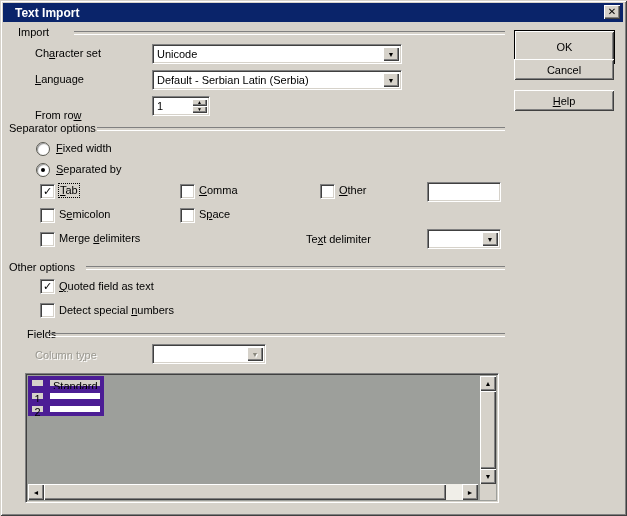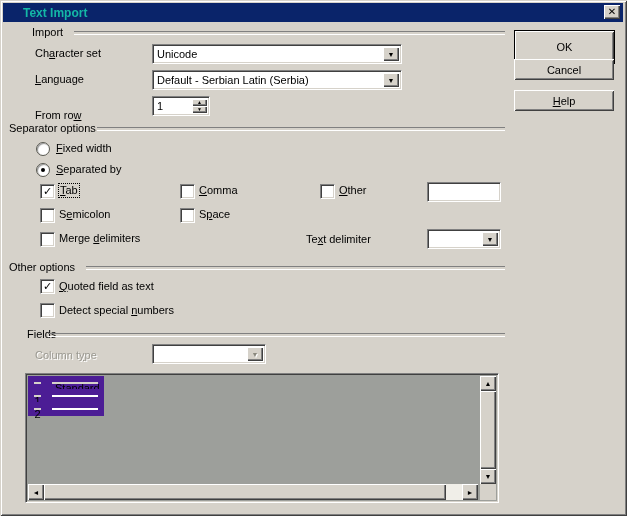--- a/index.html
+++ b/index.html
@@ -4,21 +4,21 @@
 <style>
   html,body{margin:0;padding:0;background:#3a6ea5;}
   #win{
     position:relative;width:627px;height:516px;background:#d6d2ca;overflow:hidden;
     font-family:"Liberation Sans","DejaVu Sans",sans-serif;font-size:11px;color:#000;
     box-shadow:inset 1px 1px 0 #d6d2ca, inset -1px -1px 0 #404040,
                inset 2px 2px 0 #ffffff, inset -2px -2px 0 #808080;
   }
   .abs{position:absolute;}
   .titlebar{left:3px;top:3px;width:620px;height:19px;background:#0a246a;display:flex;align-items:center;}
-  .titletext{color:#14b8a6;font-weight:bold;font-size:12px;padding-left:20px;letter-spacing:0;}
+  .titletext{color:#ffffff;font-weight:bold;font-size:12px;padding-left:12px;letter-spacing:0;}
   .closebtn{position:absolute;right:3px;top:2px;width:16px;height:14px;background:#d6d2ca;
     box-shadow:inset 1px 1px 0 #fff, inset -1px -1px 0 #404040, inset -2px -2px 0 #808080;
     display:flex;align-items:center;justify-content:center;font-size:10px;font-weight:bold;line-height:10px;}
   .grouplabel{height:13px;line-height:13px;white-space:nowrap;}
   .groupline{height:2px;border-top:1px solid #808080;border-bottom:1px solid #fff;}
   .lbl{height:13px;line-height:13px;white-space:nowrap;}
   .lbl u, .grouplabel u, .btn u{text-decoration:underline;}
   .disabled-lbl{color:#9a9890;text-shadow:1px 1px 0 #fff;}
   .sunken{background:#fff;border:1px solid;border-color:#808080 #fff #fff #808080;
     box-shadow:inset 1px 1px 0 #404040, inset -1px -1px 0 #d6d2ca;}
@@ -37,42 +37,42 @@
   .radio{width:12px;height:12px;border-radius:50%;background:#fff;border:1px solid #585850;
     box-shadow:inset 1px 1px 1px rgba(64,64,64,.55);display:flex;align-items:center;justify-content:center;}
   .radio .dot{width:4px;height:4px;border-radius:50%;background:#000;}
   .focusrect{outline:1px dotted #000;}
   .spinbtn{position:absolute;right:2px;width:15px;height:7px;background:#d6d2ca;
     box-shadow:inset 1px 1px 0 #fff, inset -1px -1px 0 #404040, inset -2px -2px 0 #808080;
     display:flex;align-items:center;justify-content:center;font-size:5px;line-height:5px;color:#000;}
   
   .grid{left:25px;top:373px;width:472px;height:128px;background:#9d9f9b;border:1px solid;
     border-color:#808080 #fff #fff #808080;box-shadow:inset 1px 1px 0 #404040, inset -1px -1px 0 #d6d2ca;}
-  .gcell{position:absolute;border:6px solid #4c1d95;box-sizing:border-box;line-height:12px;}
+  .gcell{position:absolute;border:4px solid #4c1d95;box-sizing:border-box;line-height:12px;}
   .ghead{background:#d6d2ca;padding-left:3px;}
   .gnum{background:#d6d2ca;text-align:center;}
   .gdata{background:#fff;}
   .sb{position:absolute;background:#f0eee8;}
   .sbbtn{position:absolute;background:#d6d2ca;
     box-shadow:inset 1px 1px 0 #fff, inset -1px -1px 0 #404040, inset -2px -2px 0 #808080;
     display:flex;align-items:center;justify-content:center;font-size:7px;line-height:7px;color:#000;}
   .sbthumb{position:absolute;background:#d6d2ca;
     box-shadow:inset 1px 1px 0 #fff, inset -1px -1px 0 #404040, inset -2px -2px 0 #808080;}
 </style>
 </head>
 <body>
 
 <div id="win">
 
   <div class="abs titlebar">
     <span class="titletext">Text Import</span>
     <div class="closebtn">✕</div>
   </div>
 
-  <div class="abs grouplabel" style="left:32px;top:26px;">Import</div>
+  <div class="abs grouplabel" style="left:18px;top:26px;">Import</div>
   <div class="abs groupline" style="left:74px;top:31px;width:431px;"></div>
 
   <div class="abs lbl" style="left:35px;top:47px;">Ch<u>a</u>racter set</div>
   <div class="abs sunken" style="left:152px;top:44px;width:248px;height:18px;">
     <span class="fieldtext">Unicode</span>
     <div class="combo-arrow">▼</div>
   </div>
 
   <div class="abs lbl" style="left:35px;top:73px;"><u>L</u>anguage</div>
   <div class="abs sunken" style="left:152px;top:70px;width:248px;height:18px;">

